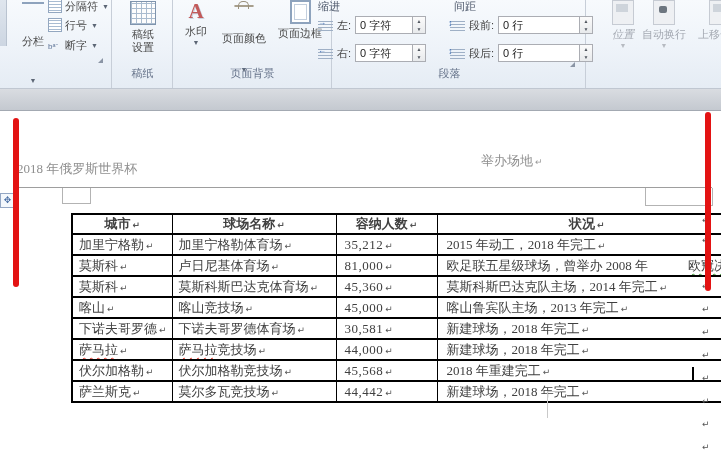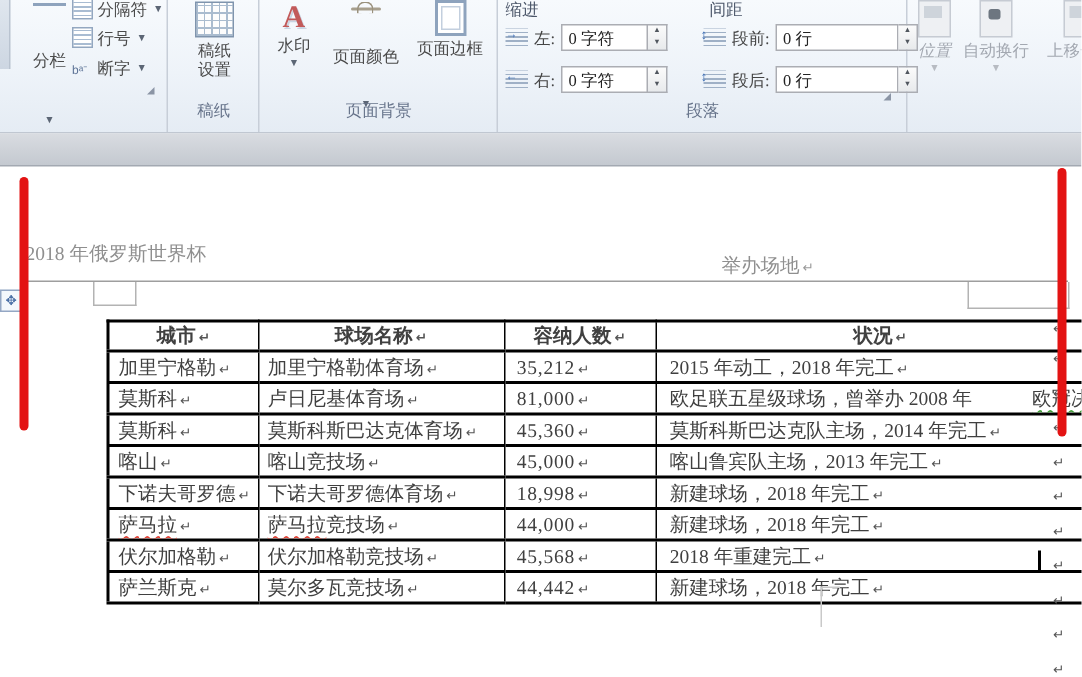--- a/index.html
+++ b/index.html
@@ -143,21 +143,21 @@
       <div class="lbl" style="margin-top:5px;">页面颜色</div>
       <div class="dd">▼</div>
     </div>
     <div class="bigbtn" style="left:98px;width:56px;">
       <div class="ic-pageborder"></div>
       <div class="lbl">页面边框</div>
     </div>
     <div class="glabel">页面背景</div>
   </div>
 
-  <div class="rgroup" style="left:333px;width:272px;font-family:Liberation Serif, serif;">
+  <div class="rgroup" style="left:314px;width:272px;">
     <div class="colhdr" style="left:4px;top:-1px;">缩进</div>
     <div class="fldrow" style="left:4px;top:16px;">
       <span class="ic-ind"></span>
       <span class="flabel">左:</span>
       <span class="fld" style="width:58px;">0 字符</span>
       <span class="spin">
           <i>▲</i>
           <i>▼</i>
         </span>
     </div>
@@ -207,21 +207,21 @@
     <div class="bigbtn disabled" style="left:84px;width:60px;">
       <div class="ic-gray"></div>
       <div class="lbl">上移一层</div>
     </div>
   </div>
 </div>
 
 <div class="grayband"></div>
 
 <div class="hdr-text" style="left:17px;top:160px;">2018 年俄罗斯世界杯</div>
-<div class="hdr-text pilcrow-after" style="left:481px;top:168px;">举办场地</div>
+<div class="hdr-text pilcrow-after" style="left:481px;top:152px;">举办场地</div>
 <div class="header-line"></div>
 <div class="hbox" style="left:62px;top:188px;width:27px;height:15px;"></div>
 <div class="hbox" style="left:645px;top:188px;width:66px;height:17px;"></div>
 <div class="move-handle">✥</div>
 
 <table class="doc">
   <colgroup>
       <col style="width:100px">
       <col style="width:164px">
       <col style="width:101px">
@@ -254,21 +254,21 @@
   </tr>
   <tr>
     <td><span class="ct">喀山</span></td>
     <td><span class="ct">喀山竞技场</span></td>
     <td class="cap"><span class="ct">45,000</span></td>
     <td class="st"><span class="ct">喀山鲁宾队主场，2013 年完工</span></td>
   </tr>
   <tr>
     <td><span class="ct">下诺夫哥罗德</span></td>
     <td><span class="ct">下诺夫哥罗德体育场</span></td>
-    <td class="cap"><span class="ct">18,998</span></td>
+    <td class="cap"><span class="ct">30,581</span></td>
     <td class="st"><span class="ct">新建球场，2018 年完工</span></td>
   </tr>
   <tr>
     <td><span class="ct"><span class="sp-red">萨马拉</span></span></td>
     <td><span class="ct"><span class="sp-red">萨马拉</span><span>竞技场</span></span></td>
     <td class="cap"><span class="ct">44,000</span></td>
     <td class="st"><span class="ct">新建球场，2018 年完工</span></td>
   </tr>
   <tr>
     <td><span class="ct">伏尔加格勒</span></td>

